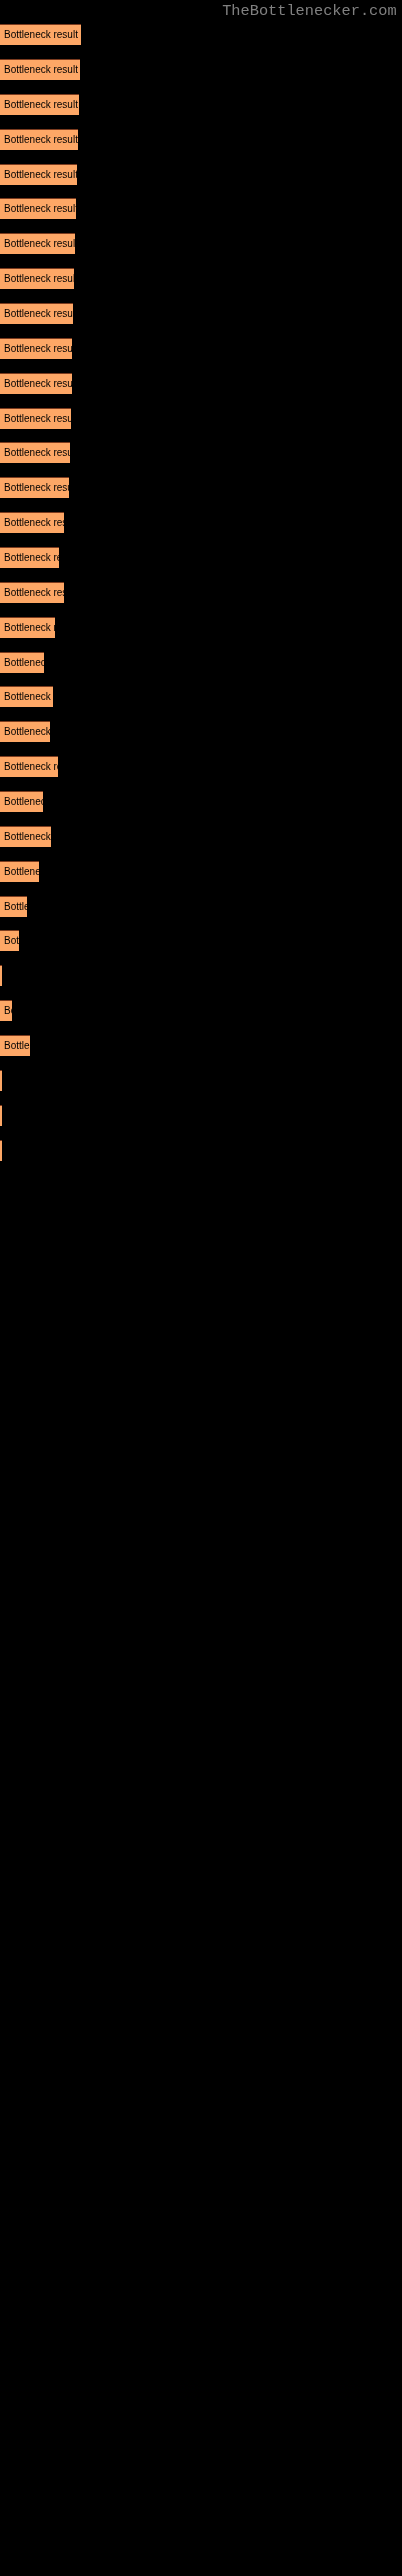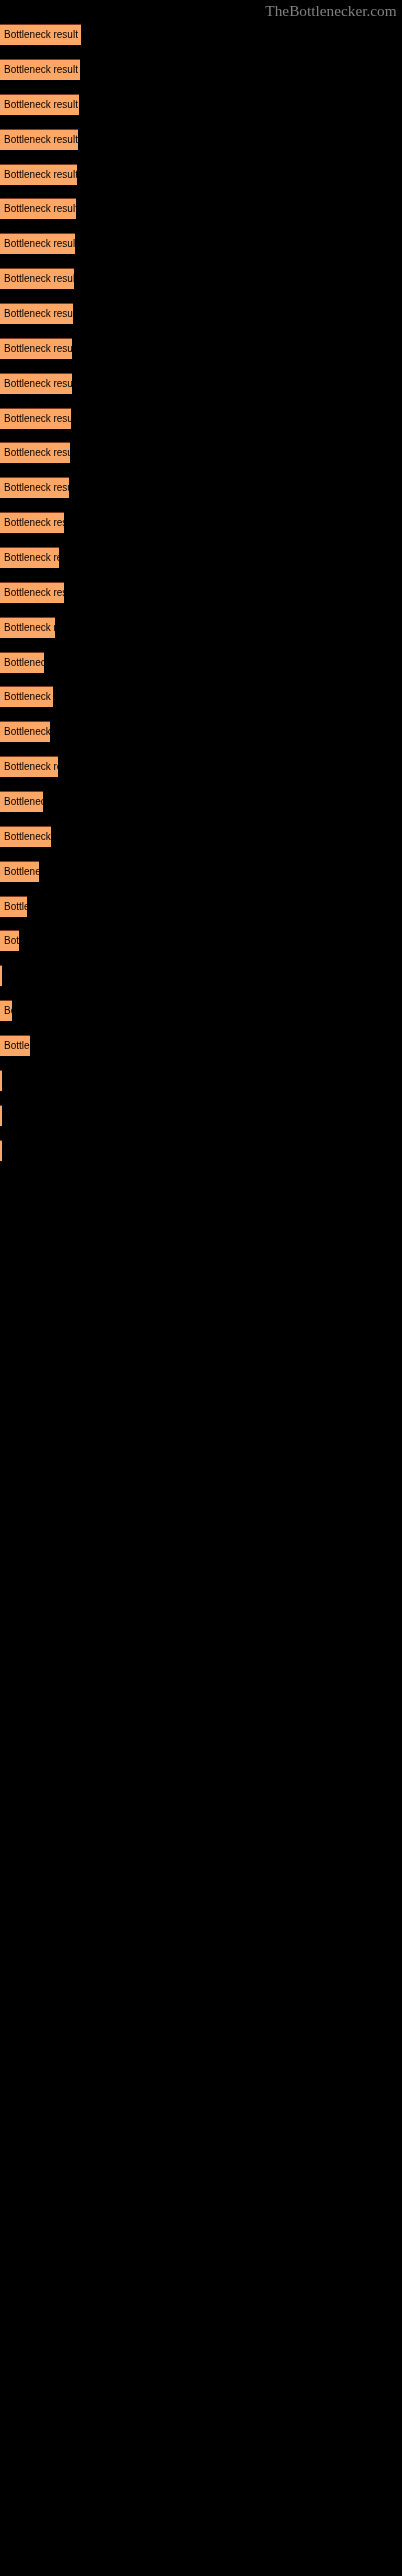--- a/index.html
+++ b/index.html
@@ -14,21 +14,21 @@
     background: #000000;
     overflow: hidden;
     font-family: "Liberation Sans", sans-serif;
   }
   #watermark {
     position: absolute;
     top: 1.6px;
     right: 6.4px;
     color: #808080;
     font-size: 15.3px;
-    font-family: Liberation Serif, serif;
+    font-family: Liberation Mono, monospace;
     letter-spacing: 0px;
     white-space: nowrap;
   }
   #plot {
     position: absolute;
     left: 0;
     top: 0;
     width: 403px;
     height: 2576px;
   }

